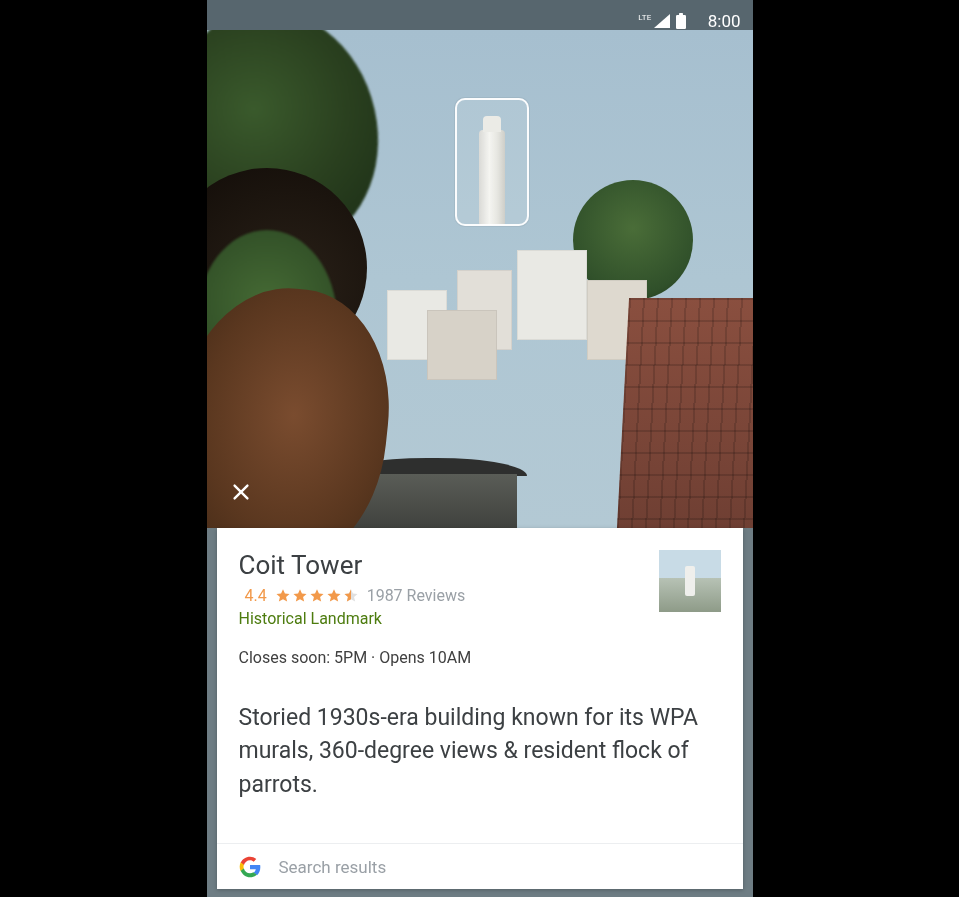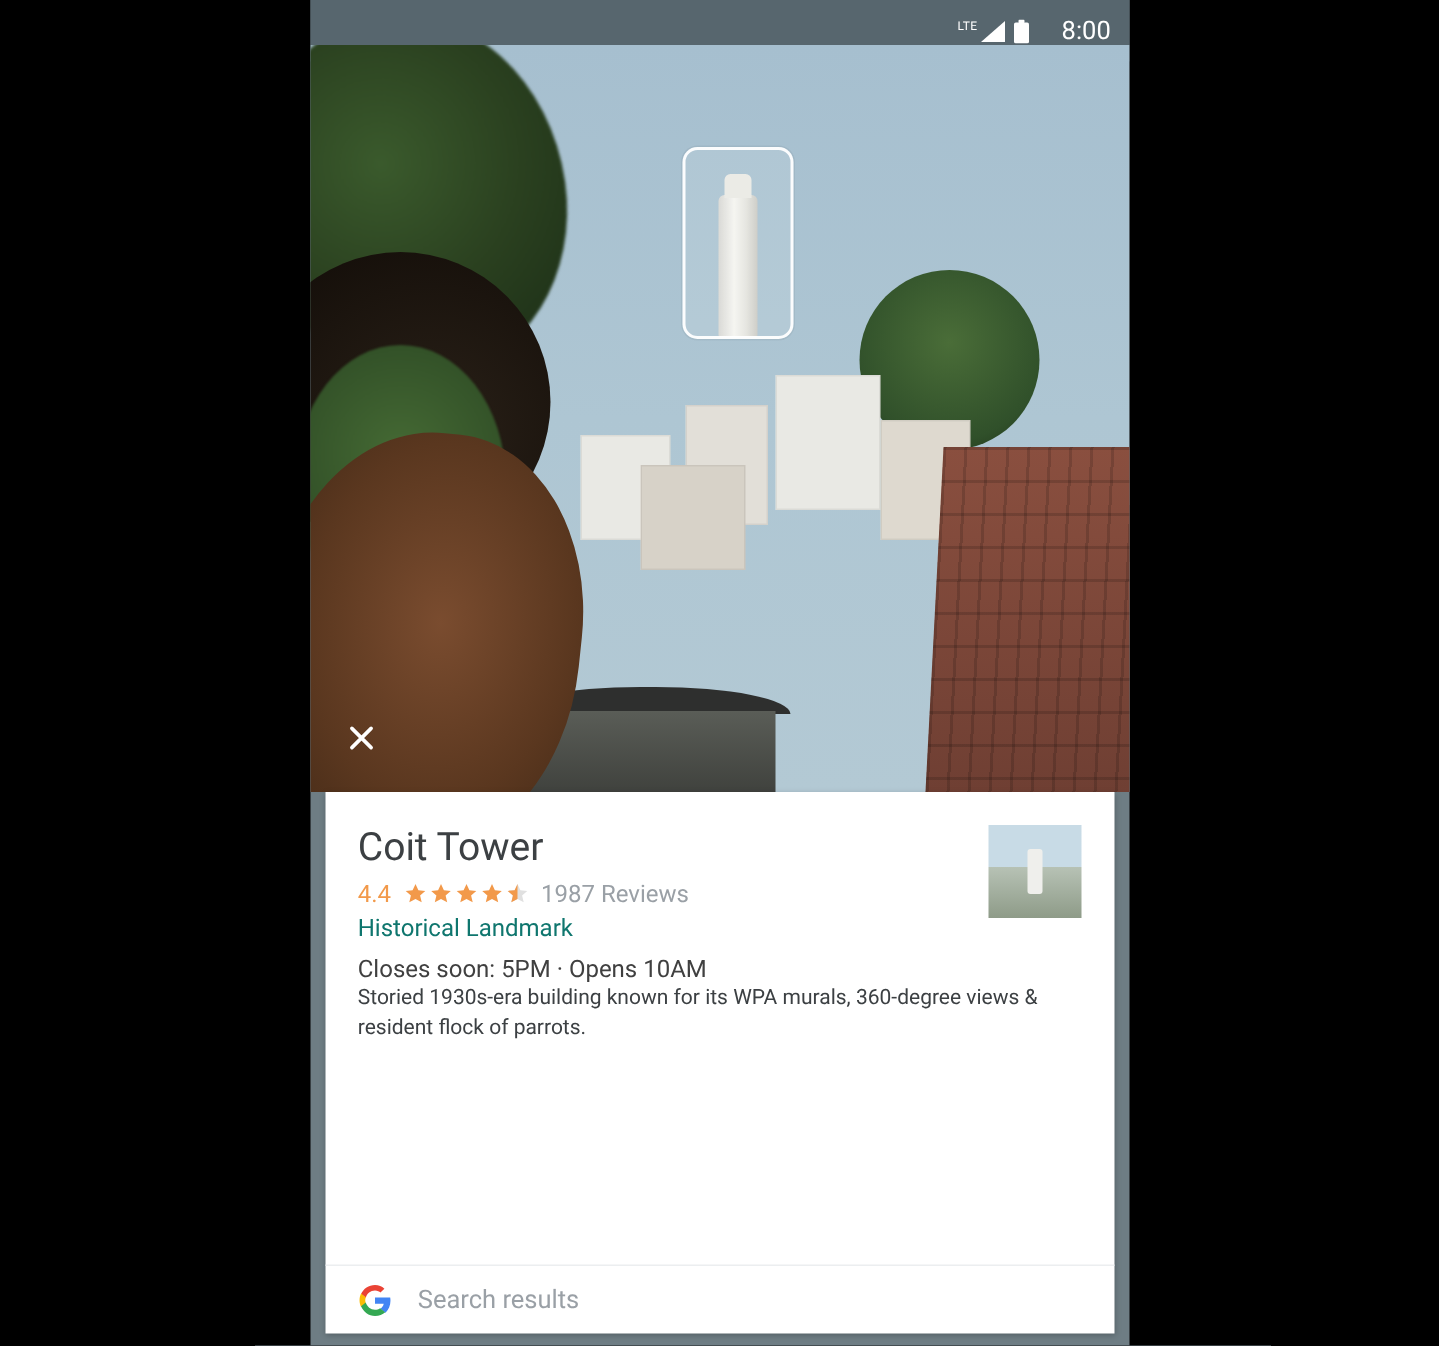--- a/index.html
+++ b/index.html
@@ -179,39 +179,40 @@
     position: absolute;
     top: 528px; left: 10px; right: 10px;
     bottom: 8px;
     background: #fff;
     box-shadow: 0 1px 4px rgba(0,0,0,0.25);
     padding: 22px 22px 0 22px;
     color: #202124;
   }
   .card-head { display: flex; align-items: flex-start; justify-content: space-between; gap: 0; }
   .card-title { font-size: 26px; font-weight: 400; color: #3c4043; margin-bottom: 6px; }
-  .rating-row { display: flex; align-items: center; gap: 8px; font-size: 16px; color: #9aa0a6; margin-bottom: 4px;}
+  .rating-row { display: flex; align-items: center; gap: 8px; font-size: 16px; color: #9aa0a6; margin-bottom: 4px; justify-content: center;}
   .rating-num { color: #f2994a; font-weight: 400; }
   .stars { display: flex; gap: 1px; }
-  .category-row { font-size: 16px; color: #0f766e; margin-bottom: 8px;}
+  .category-row { font-size: 16px; color: #4d7c0f; margin-bottom: 20px;}
   .hours-row { font-size: 16px; color: #404040; }
   .thumb {
     width: 62px; height: 62px;
     flex: 0 0 62px;
     background:
       linear-gradient(180deg,#c8dbe6 0%,#c8dbe6 45%, #b7c2b5 45%, #8e9b88 100%);
     position: relative;
   }
   .thumb::after{
     content:"";
     position:absolute; top:16px; left:26px; width:10px; height:30px;
     background:#efefec; border-radius:2px;
   }
   .desc {
-    font-size: 14px;
+    margin-top: 34px;
+    font-size: 23px;
     line-height: 1.45;
     color: #3c4043;
   }
   .search-row {
     position: absolute;
     left: 0; right: 0; bottom: 0;
     height: 46px;
     border-top: 1px solid #eceef0;
     display: flex;
     align-items: center;

